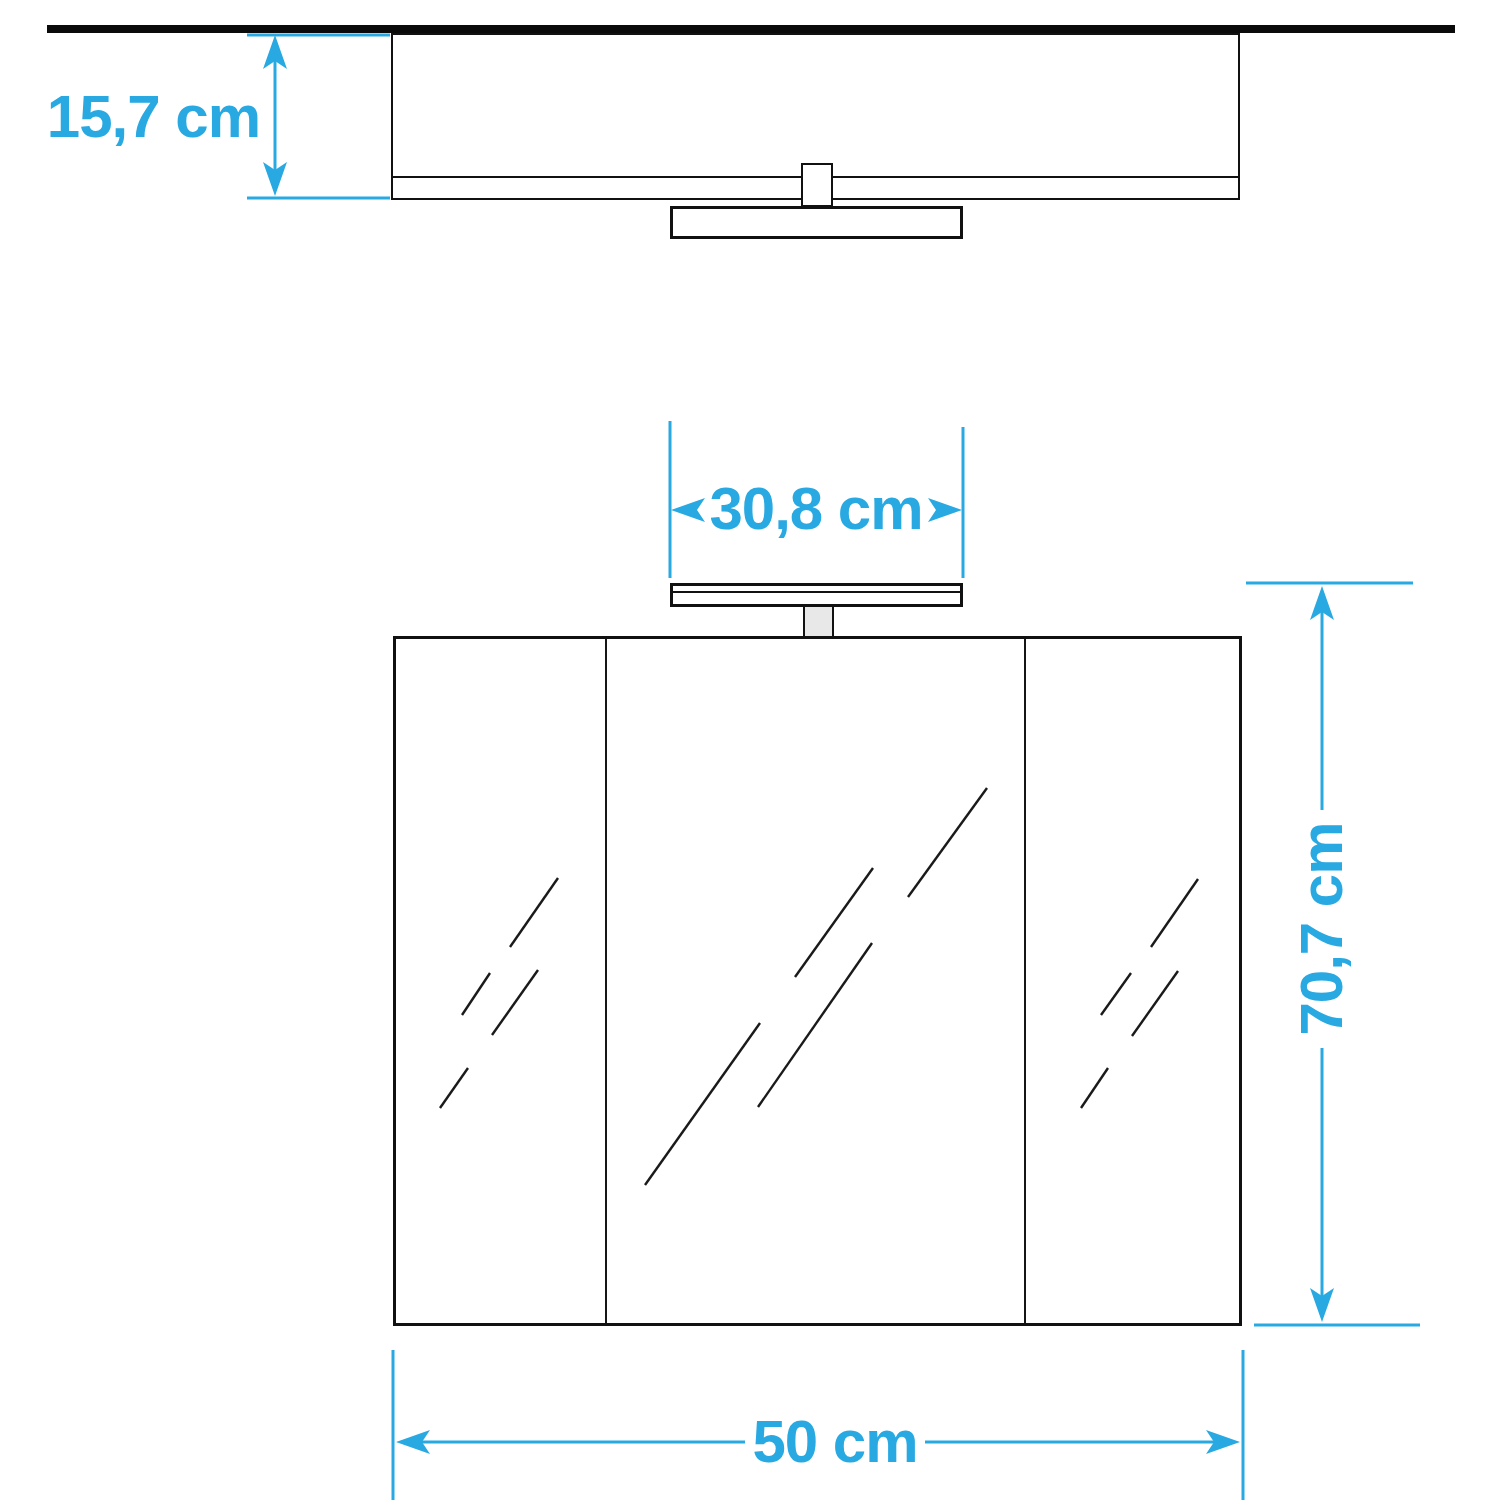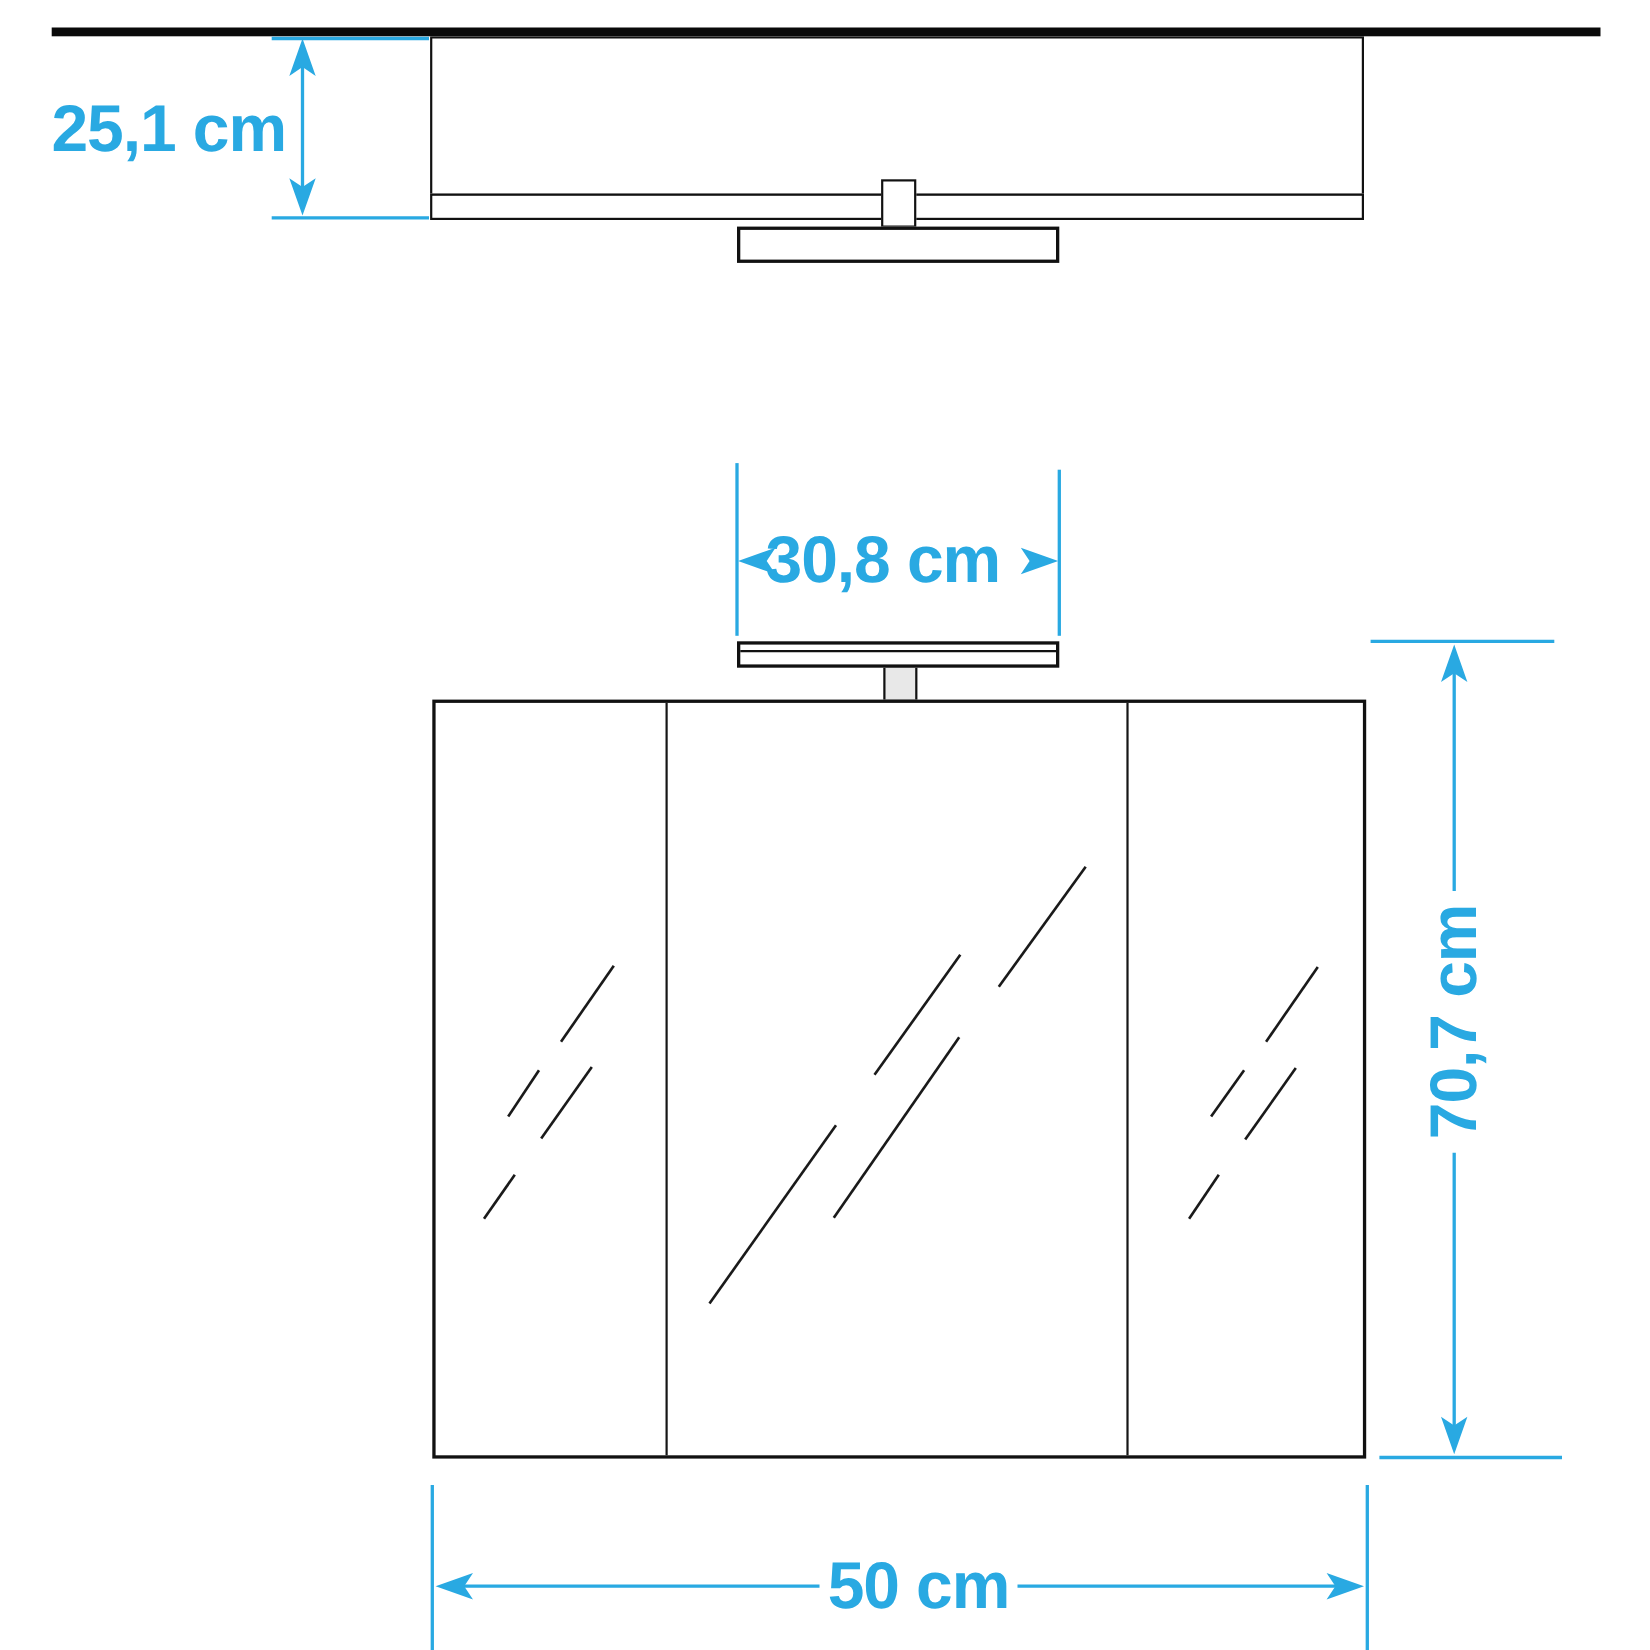--- a/index.html
+++ b/index.html
@@ -21,21 +21,21 @@
   .divider.d1{left:605px;}
   .divider.d2{left:1024px;}
   
   #overlay{position:absolute;left:0;top:0;width:1500px;height:1500px;pointer-events:none;}
   
   .dim-label{
     position:absolute;color:#29a9e2;font-weight:700;font-size:60px;line-height:66px;
     letter-spacing:-1px;white-space:nowrap;
   }
   .lbl-depth{left:30px;top:84px;width:230px;text-align:right;}
-  .lbl-lamp{left:696px;top:476px;width:240px;}
+  .lbl-lamp{left:696px;top:476px;width:240px;text-align:center;}
   .lbl-height{left:1202px;top:896px;width:240px;height:66px;text-align:center;transform:rotate(-90deg);}
   .lbl-width{left:735px;top:1409px;width:200px;text-align:center;}
 </style>
 </head>
 <body>
 
 <div id="canvas">
 
   <div class="abs ceiling"></div>
 
@@ -99,18 +99,18 @@
     <g stroke="#29a9e2" stroke-width="3" fill="#29a9e2">
       <path d="M393,1350 V1514" fill="none"></path>
       <path d="M1243,1350 V1506" fill="none"></path>
       <path d="M414,1442 H745" fill="none"></path>
       <path d="M925,1442 H1222" fill="none"></path>
       <polygon points="396,1442 430,1430 422,1442 430,1454" stroke="none"></polygon>
       <polygon points="1240,1442 1206,1430 1214,1442 1206,1454" stroke="none"></polygon>
     </g>
   </svg>
 
-  <div class="dim-label lbl-depth">25,1 cm</div>
+  <div class="dim-label lbl-depth">15,7 cm</div>
   <div class="dim-label lbl-lamp">30,8 cm</div>
   <div class="dim-label lbl-height">70,7 cm</div>
   <div class="dim-label lbl-width">50 cm</div>
 
 </div>
 
 </body></html>

